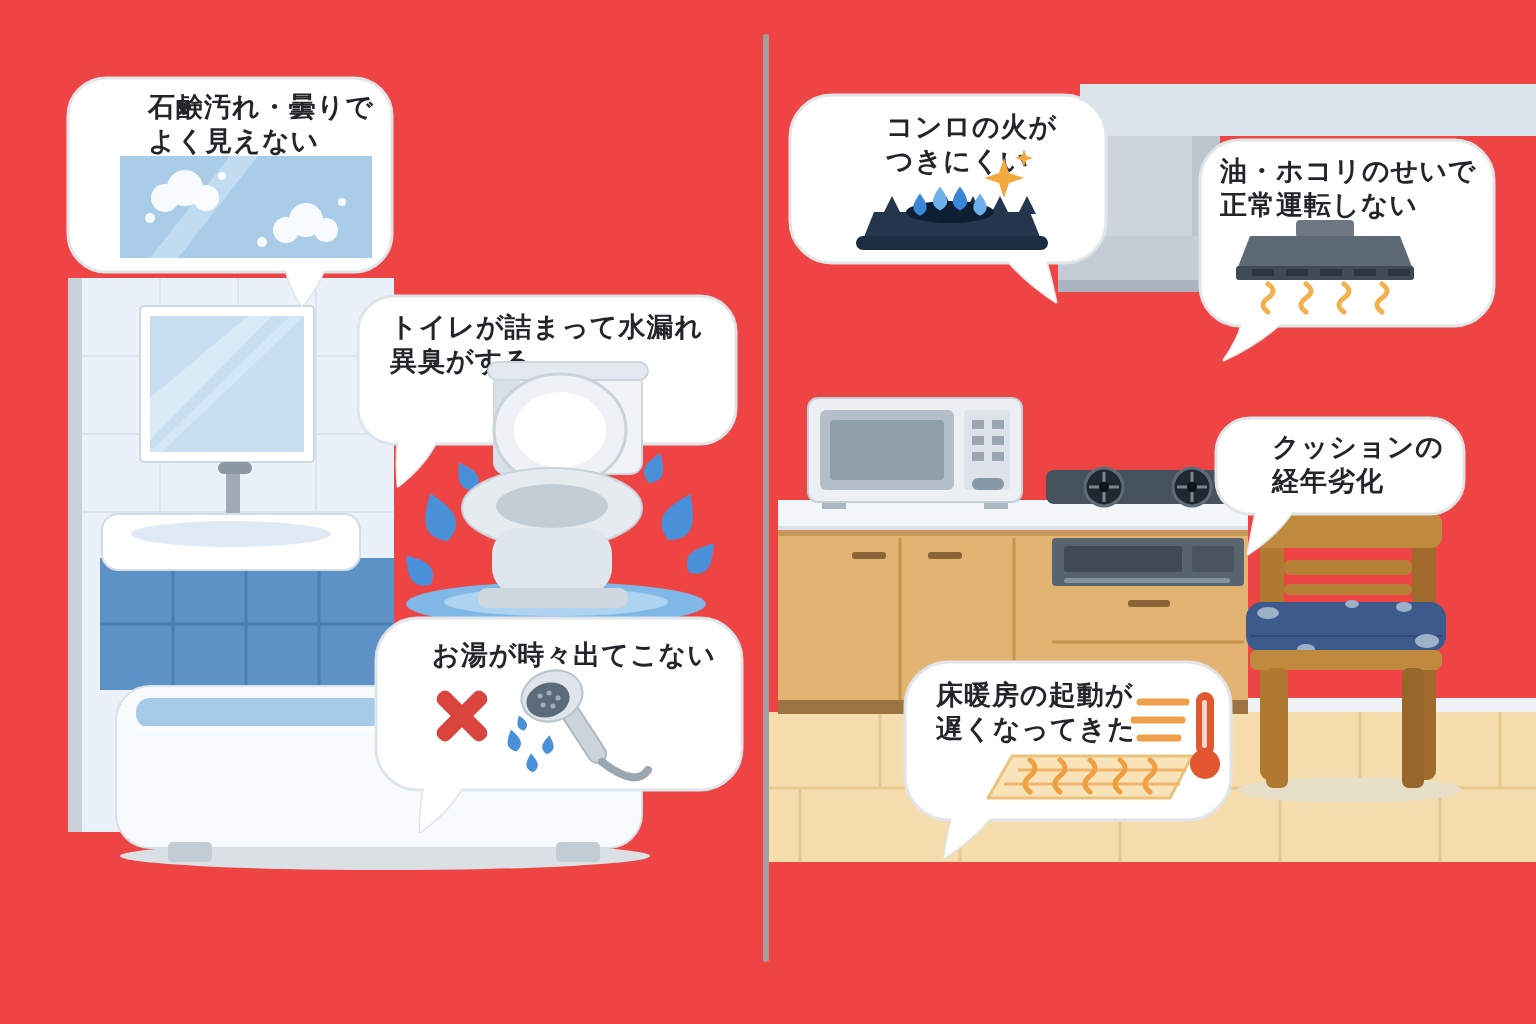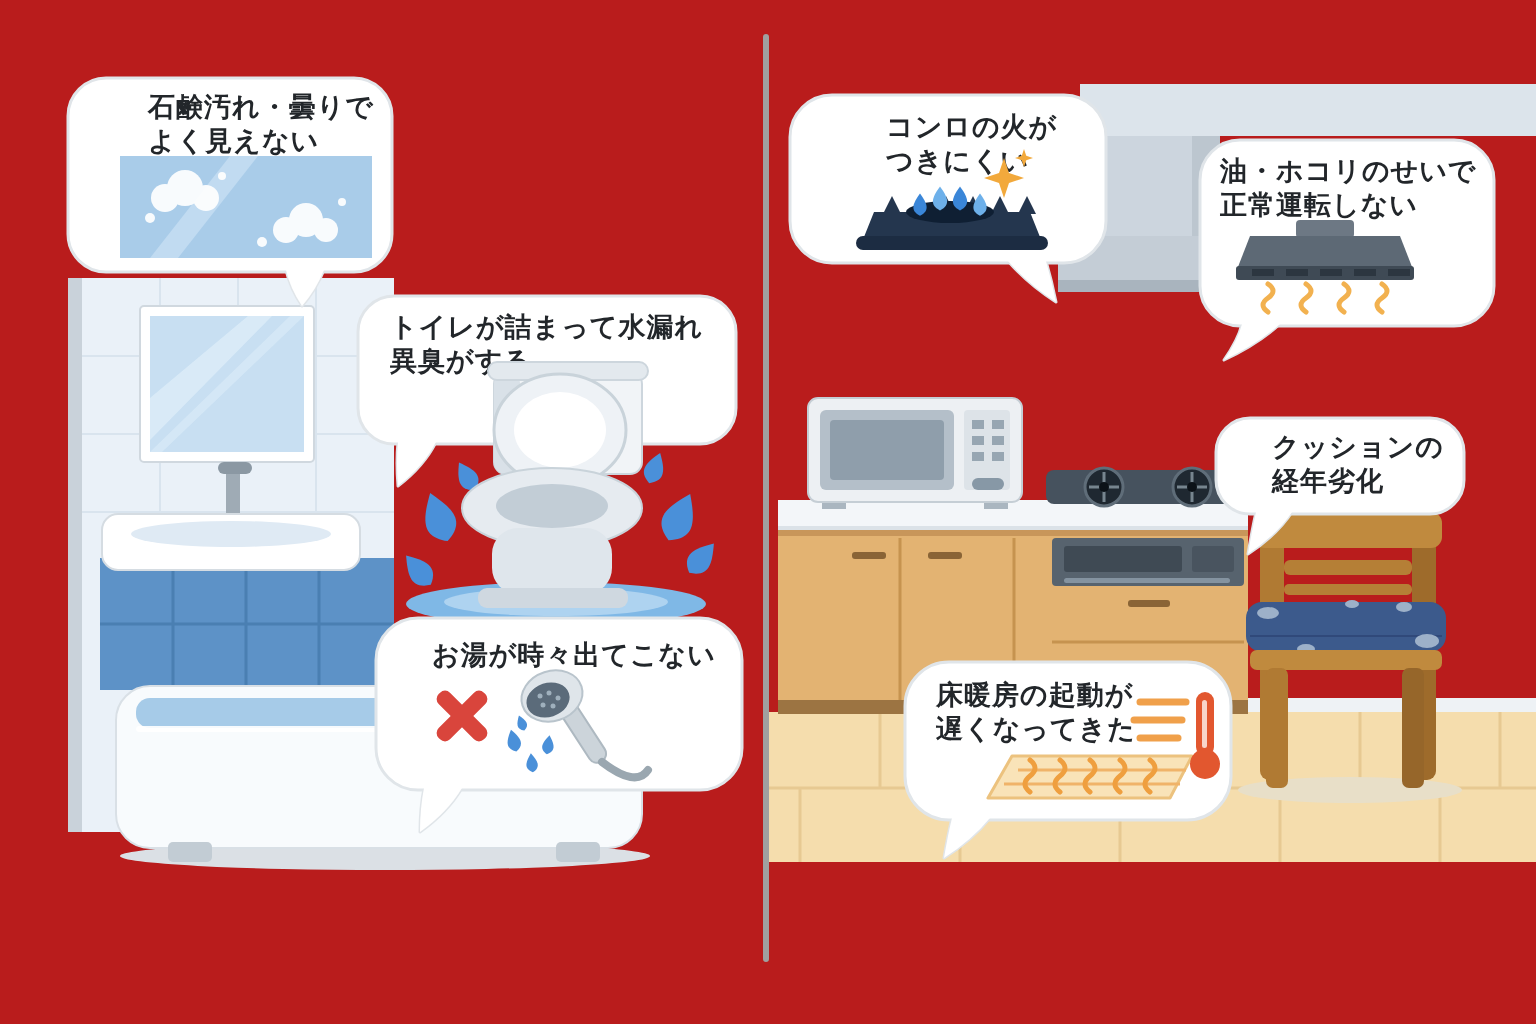--- a/index.html
+++ b/index.html
@@ -1,16 +1,16 @@
 <!DOCTYPE html>
 <html><head>
 <meta charset="utf-8">
 <style>
   html,body{margin:0;padding:0;background:#ffffff;}
-  .stage{position:relative;width:1536px;height:1024px;background:#b91c1c;overflow:hidden;
+  .stage{position:relative;width:1536px;height:1024px;background:#ef4444;overflow:hidden;
          font-family:"DejaVu Sans",sans-serif;}
   svg{display:block;}
   .bt{font-family:"DejaVu Sans",sans-serif;font-weight:bold;font-size:27px;fill:#22262a;letter-spacing:1px;}
   .bubble{fill:#ffffff;stroke:#e0e5e9;stroke-width:3;}
   .tail-s{fill:#ffffff;stroke:#e0e5e9;stroke-width:3;stroke-linejoin:round;}
   .tail-f{fill:#ffffff;}
 </style>
 </head>
 <body>
 

